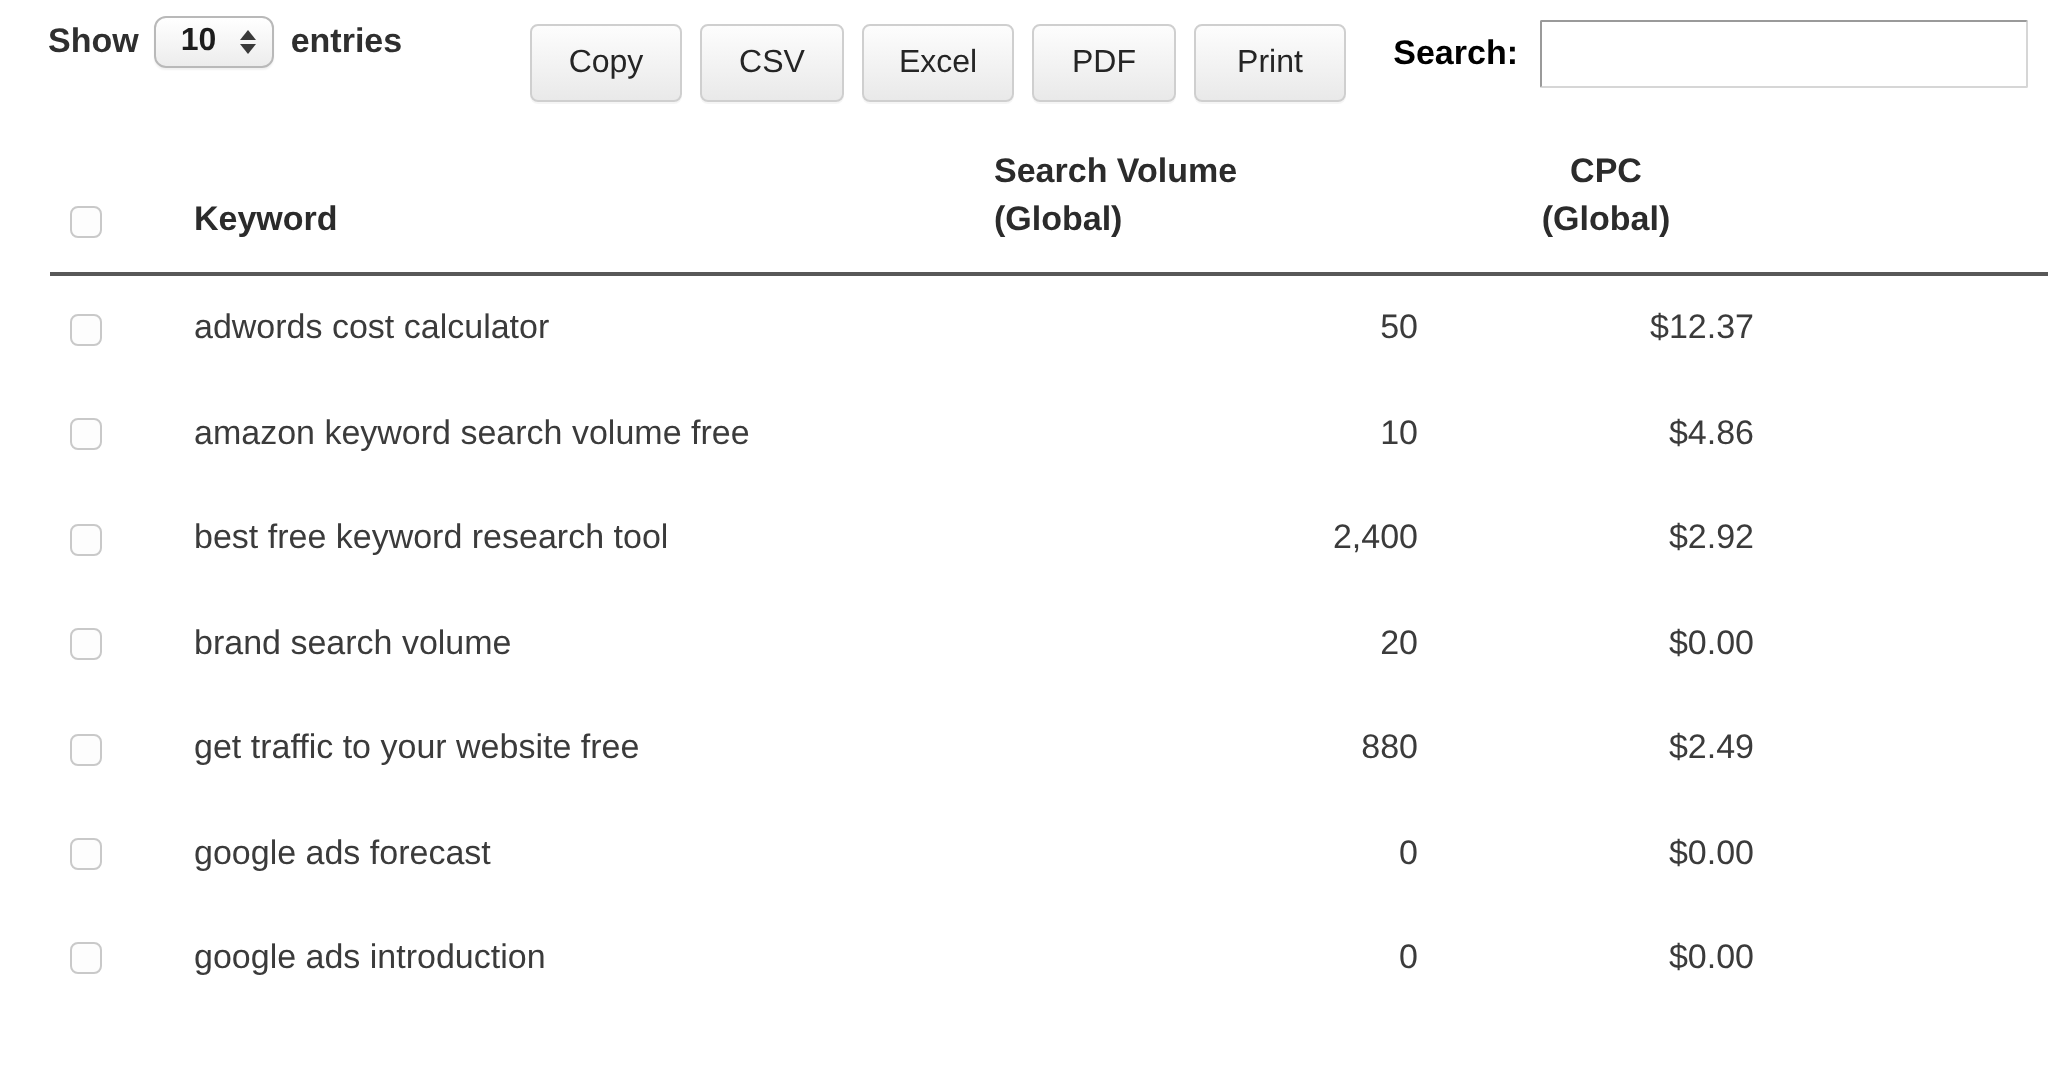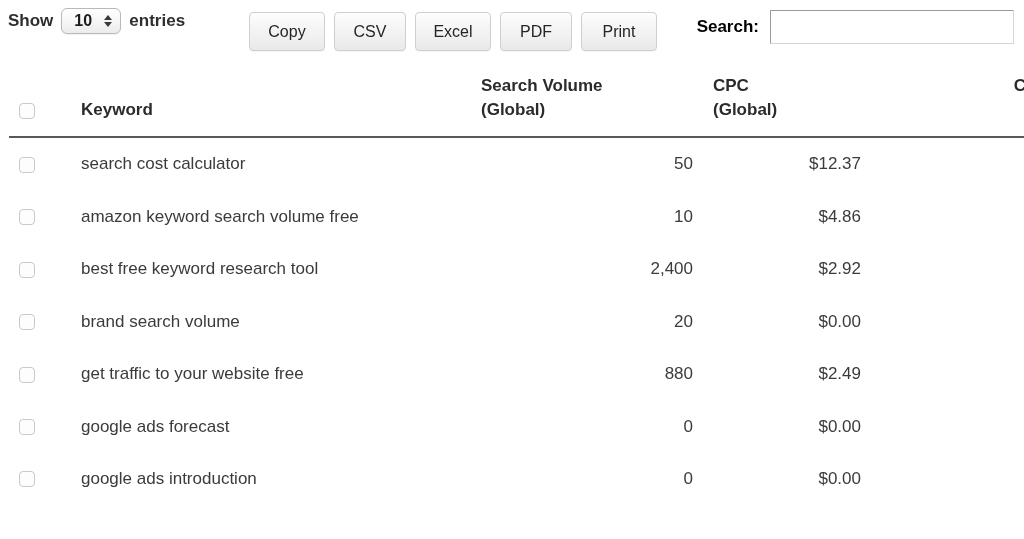--- a/index.html
+++ b/index.html
@@ -15,20 +15,21 @@
     font-family: "Liberation Sans", sans-serif;
     color: #353535;
     -webkit-font-smoothing: antialiased;
   }
 
   #page {
     position: relative;
     width: 1024px;
     height: 539px;
     box-sizing: border-box;
+    padding-left: 16px;
   }
 
   
   .toolbar {
     position: relative;
     height: 62px;
     box-sizing: border-box;
     padding: 0 8px;
   }
 
@@ -160,21 +161,21 @@
     padding: 12px 10px 14px 10px;
     font-size: 17px;
     font-weight: bold;
     color: #2b2b2b;
     vertical-align: bottom;
     line-height: 1.42;
   }
   th.col-check  { width: 42px;  text-align: left;  padding-left: 12px; padding-right: 0; }
   th.col-kw     { width: 380px; text-align: left;  padding-left: 14px; }
   th.col-sv     { width: 212px; text-align: left; }
-  th.col-cpc    { width: 148px; text-align: left; }
+  th.col-cpc    { width: 148px; text-align: center; }
   th.col-comp   { width: 232px; text-align: right; padding-right: 12px; }
 
   th .hdr-line { display: block; }
 
   table.dataset tbody td {
     border-bottom: 1px solid #ffffff;
     padding: 14px 10px;
     font-size: 17px;
     color: #3b3b3b;
     vertical-align: middle;
@@ -250,21 +251,21 @@
         </th>
         <th class="col-comp">
           <span class="hdr-line">Competition</span>
           <span class="hdr-line">(Global)</span>
         </th>
       </tr>
     </thead>
     <tbody id="table-body">
         <tr>
           <td class="c-check"><span class="checkbox"></span></td>
-          <td class="c-kw">search cost calculator</td>
+          <td class="c-kw">adwords cost calculator</td>
           <td class="c-sv">50</td>
           <td class="c-cpc">$12.37</td>
           <td class="c-comp">0.37</td>
         </tr>
         <tr>
           <td class="c-check"><span class="checkbox"></span></td>
           <td class="c-kw">amazon keyword search volume free</td>
           <td class="c-sv">10</td>
           <td class="c-cpc">$4.86</td>
           <td class="c-comp">0.5</td>

